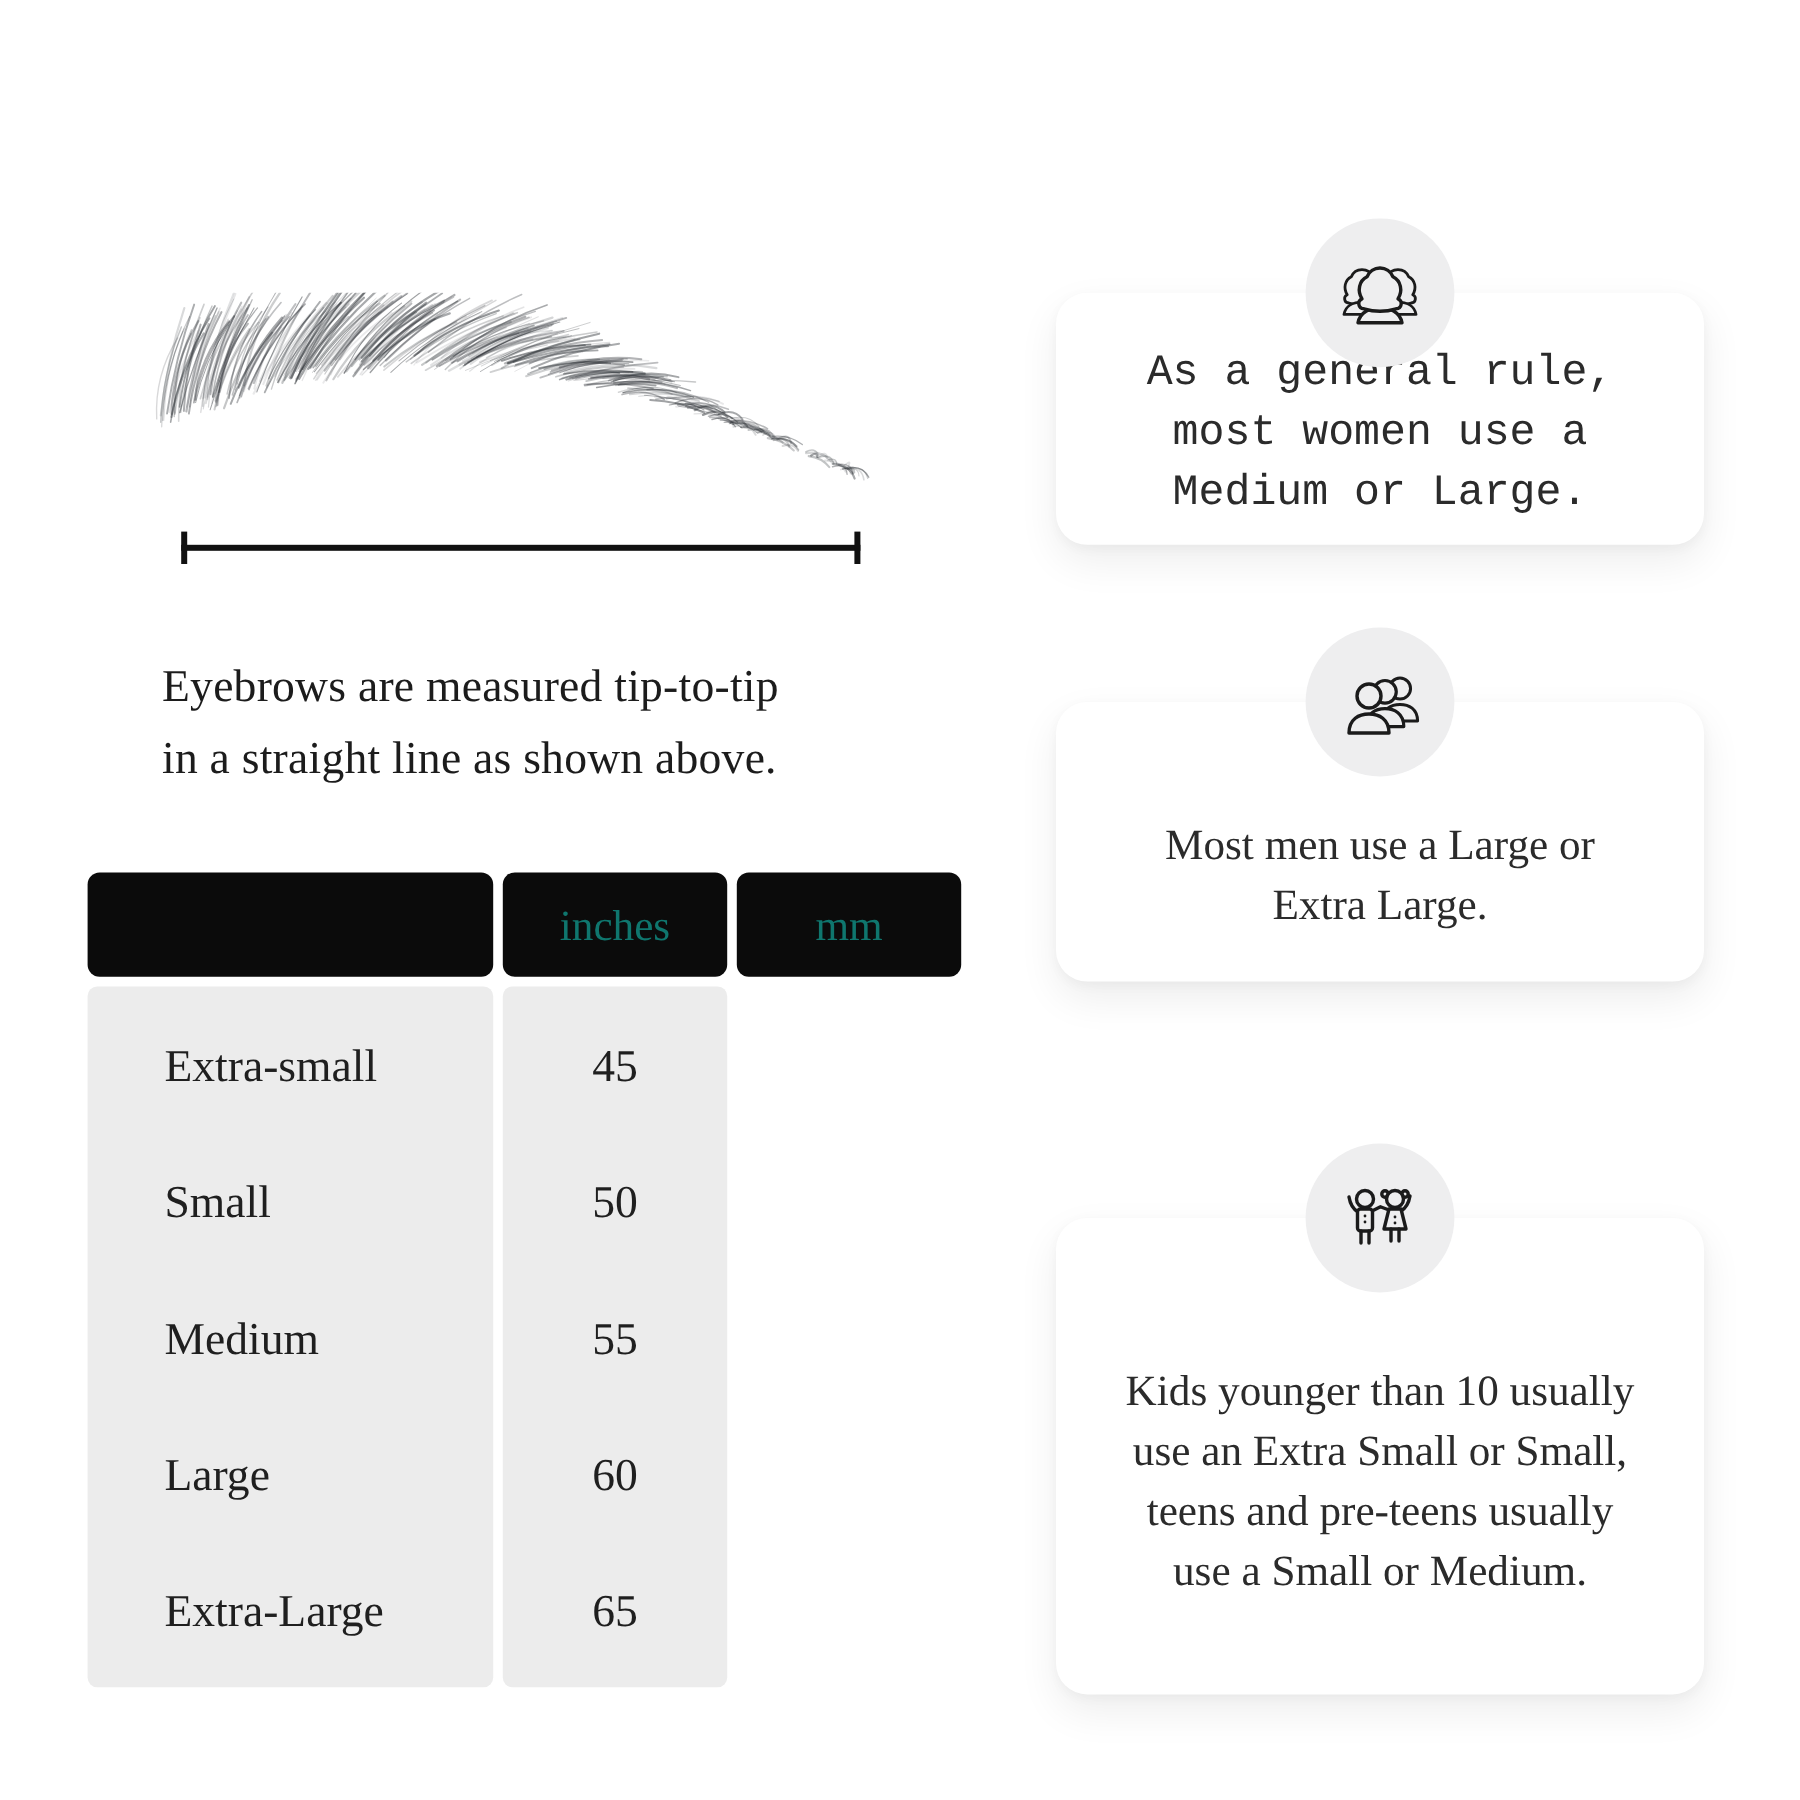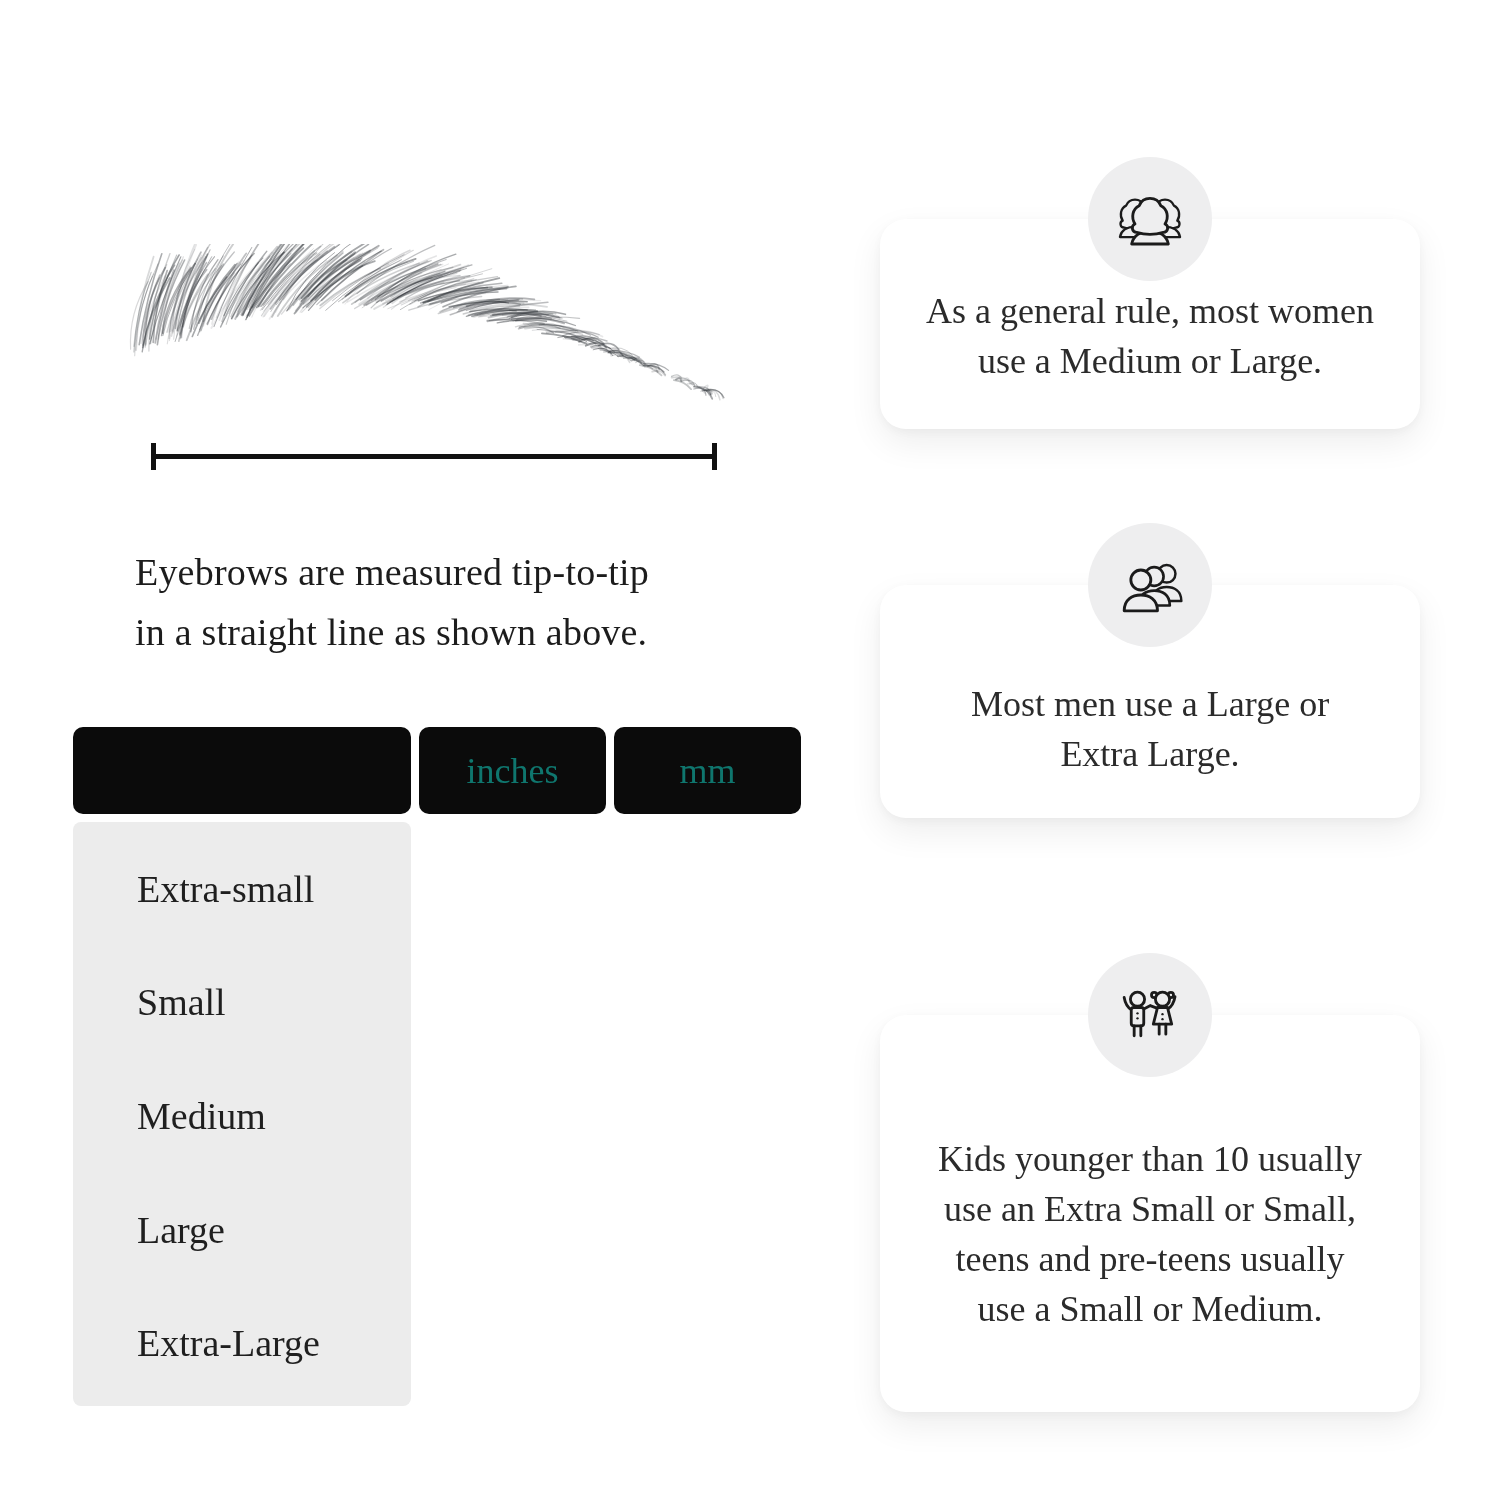--- a/index.html
+++ b/index.html
@@ -28,21 +28,21 @@
   .bcol.c1{width:338px;}
   .bcol.c2,.bcol.c3{width:187px;}
   .cell{flex:1;display:flex;align-items:center;font-size:38px;color:#1f1f1f;}
   .bcol.c1 .cell{padding-left:64px;}
   .bcol.c2 .cell,.bcol.c3 .cell{justify-content:center;}
   
   .card{position:absolute;left:880px;width:540px;background:#ffffff;border-radius:26px;
         box-shadow:0 14px 34px rgba(0,0,0,.07),0 3px 10px rgba(0,0,0,.035);
         display:flex;flex-direction:column;align-items:center;justify-content:center;
         box-sizing:border-box;}
-  .card.card-1{top:219px;height:210px;padding:40px 24px 16px 24px;}
+  .card.card-1{top:244px;height:210px;padding:40px 24px 16px 24px;font-family:Liberation Mono, monospace;}
   .card.card-2{top:585px;height:233px;padding:70px 24px 16px 24px;}
   .card.card-3{top:1015px;height:397px;padding:60px 24px 20px 24px;}
   .badge{position:absolute;left:50%;top:0;transform:translate(-50%,-50%);
          width:124px;height:124px;border-radius:50%;background:#eeeeef;
          display:flex;align-items:center;justify-content:center;}
   .badge svg{width:80px;height:80px;display:block;}
   .card-text{font-size:36px;line-height:50px;text-align:center;color:#2b2b2b;}
   .card-1 .card-text{max-width:492px;}
   .card-2 .card-text{max-width:420px;}
   .card-3 .card-text{max-width:432px;}
@@ -418,20 +418,27 @@
       <div class="hcell c3">mm</div>
     </div>
     <div class="tbody">
       <div class="bcol c1">
         <div class="cell">Extra-small</div>
         <div class="cell">Small</div>
         <div class="cell">Medium</div>
         <div class="cell">Large</div>
         <div class="cell">Extra-Large</div>
       </div>
+      <div class="bcol c3">
+        <div class="cell">45</div>
+        <div class="cell">50</div>
+        <div class="cell">55</div>
+        <div class="cell">60</div>
+        <div class="cell">65</div>
+      </div>
     </div>
   </section>
 
   <section>
 
     <div class="card card-1">
       <div class="badge">
         <svg viewBox="0 0 96 96">
           <g transform="translate(30,50) scale(0.82)">
             <path class="ic ic-fill" d="M-16,10 C-22,10 -23,2 -18,0 C-23,-8 -21,-18 -13,-22 A14,14 0 0 1 13,-22 C21,-18 23,-8 18,0 C23,2 22,10 16,10 Q0,15 -16,10 Z"></path>

